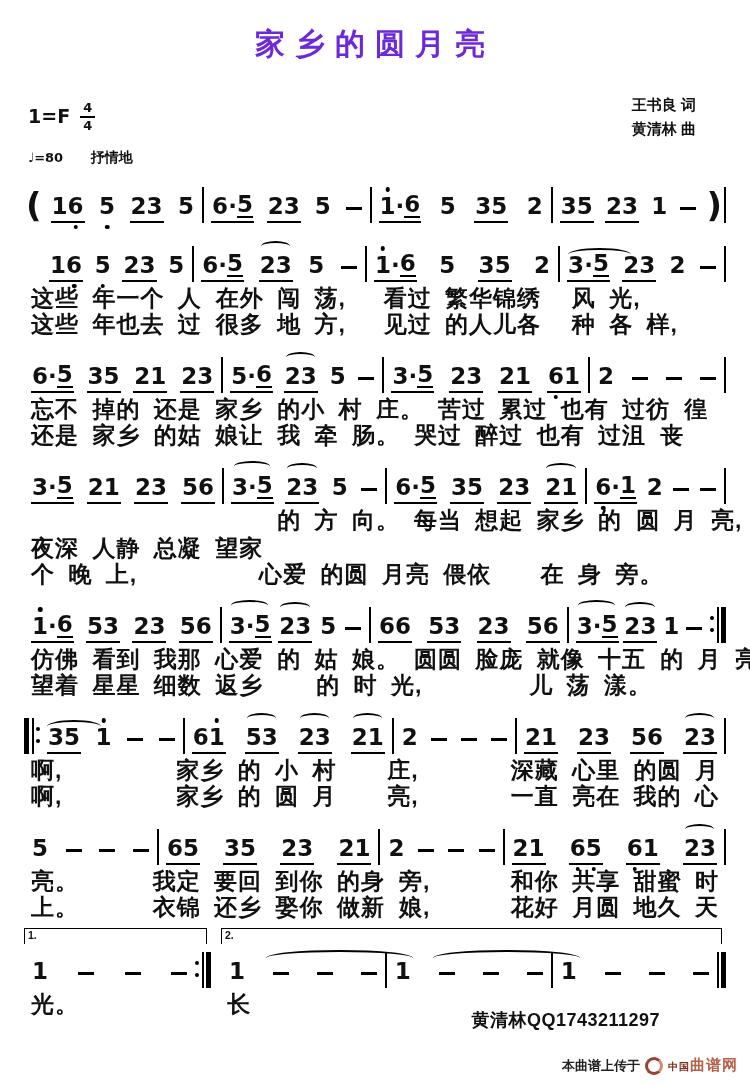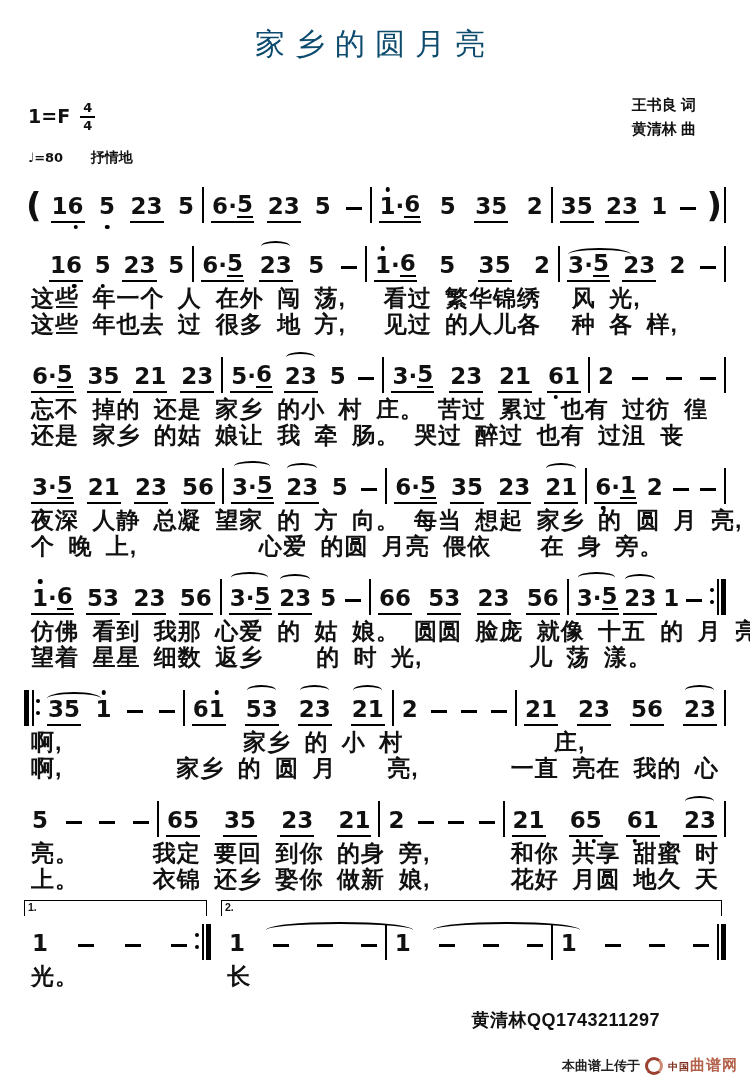--- a/index.html
+++ b/index.html
@@ -1,20 +1,20 @@
 <!DOCTYPE html>
 <html><head>
 <meta charset="utf-8">
 <style>
   html,body{margin:0;padding:0;}
   body{width:750px;height:1086px;background:#ffffff;overflow:hidden;position:relative;
        font-family:"Liberation Sans",sans-serif;color:#111;}
   .sheet{padding:16px 24px 0 24px;}
   
-  .title{text-align:center;font-size:30px;font-weight:400;letter-spacing:10px;color:#0c4a6e;margin:8px 0 30px 0;}
+  .title{text-align:center;font-size:30px;font-weight:700;letter-spacing:10px;color:#6d28d9;margin:8px 0 30px 0;}
   .meta-row{position:relative;height:52px;}
   .keysig{position:absolute;left:4px;top:6px;font-size:19px;font-weight:700;font-family:"DejaVu Sans",sans-serif;}
   .frac{display:inline-flex;flex-direction:column;vertical-align:middle;margin-left:10px;font-size:13px;line-height:1.1;font-weight:700;text-align:center;}
   .fn{border-bottom:2px solid #000;padding:0 3px 1px 3px;}
   .fd{padding-top:1px;}
   .credits{position:absolute;right:30px;top:-2px;text-align:left;font-size:15px;font-weight:700;line-height:1.6;}
   .tempo-row{margin:2px 0 0 4px;font-size:13px;font-weight:700;}
   .tempo-note{font-family:"DejaVu Sans",sans-serif;}
   .expression{margin-left:24px;font-size:14px;}
   
@@ -417,21 +417,21 @@
             <div class="tok">
               <div class="dash"></div>
             </div>
             <div class="tok">
               <div class="dash"></div>
             </div>
           </div>
           <div class="barline"></div>
         </div>
         <div class="lyric-row">
-          <div class="lyric-cell" style="flex: 1.5 1 0px;">夜深 人静 总凝 望家</div>
+          <div class="lyric-cell" style="flex: 1.5 1 0px; margin-top: 28px;">夜深 人静 总凝 望家</div>
           <div class="lyric-cell" style="flex: 1.2 1 0px;">的 方 向。</div>
           <div class="lyric-cell" style="flex: 1.5 1 0px;">每当 想起 家乡 的</div>
           <div class="lyric-cell" style="flex: 1 1 0px;">圆 月 亮,</div>
         </div>
         <div class="lyric-row">
           <div class="lyric-cell" style="flex: 1.2 1 0px;">个 晚 上,</div>
           <div class="lyric-cell" style="flex: 1.5 1 0px;">心爱 的圆 月亮 偎依</div>
           <div class="lyric-cell" style="flex: 1 1 0px;">在 身 旁。</div>
         </div>
       </div>
@@ -618,20 +618,21 @@
               <div class="ch">3</div>
               <div class="arc"></div>
             </div>
           </div>
           <div class="barline"></div>
         </div>
         <div class="lyric-row">
           <div class="lyric-cell" style="flex: 1.2 1 0px;">啊,</div>
           <div class="lyric-cell" style="flex: 1.8 1 0px;">家乡 的 小 村</div>
           <div class="lyric-cell" style="flex: 1 1 0px;">庄,</div>
+          <div class="lyric-cell" style="flex: 1.8 1 0px;">深藏 心里 的圆 月</div>
         </div>
         <div class="lyric-row">
           <div class="lyric-cell" style="flex: 1.2 1 0px;">啊,</div>
           <div class="lyric-cell" style="flex: 1.8 1 0px;">家乡 的 圆 月</div>
           <div class="lyric-cell" style="flex: 1 1 0px;">亮,</div>
           <div class="lyric-cell" style="flex: 1.8 1 0px;">一直 亮在 我的 心</div>
         </div>
       </div>
       <div class="system">
         <div class="music-row">

